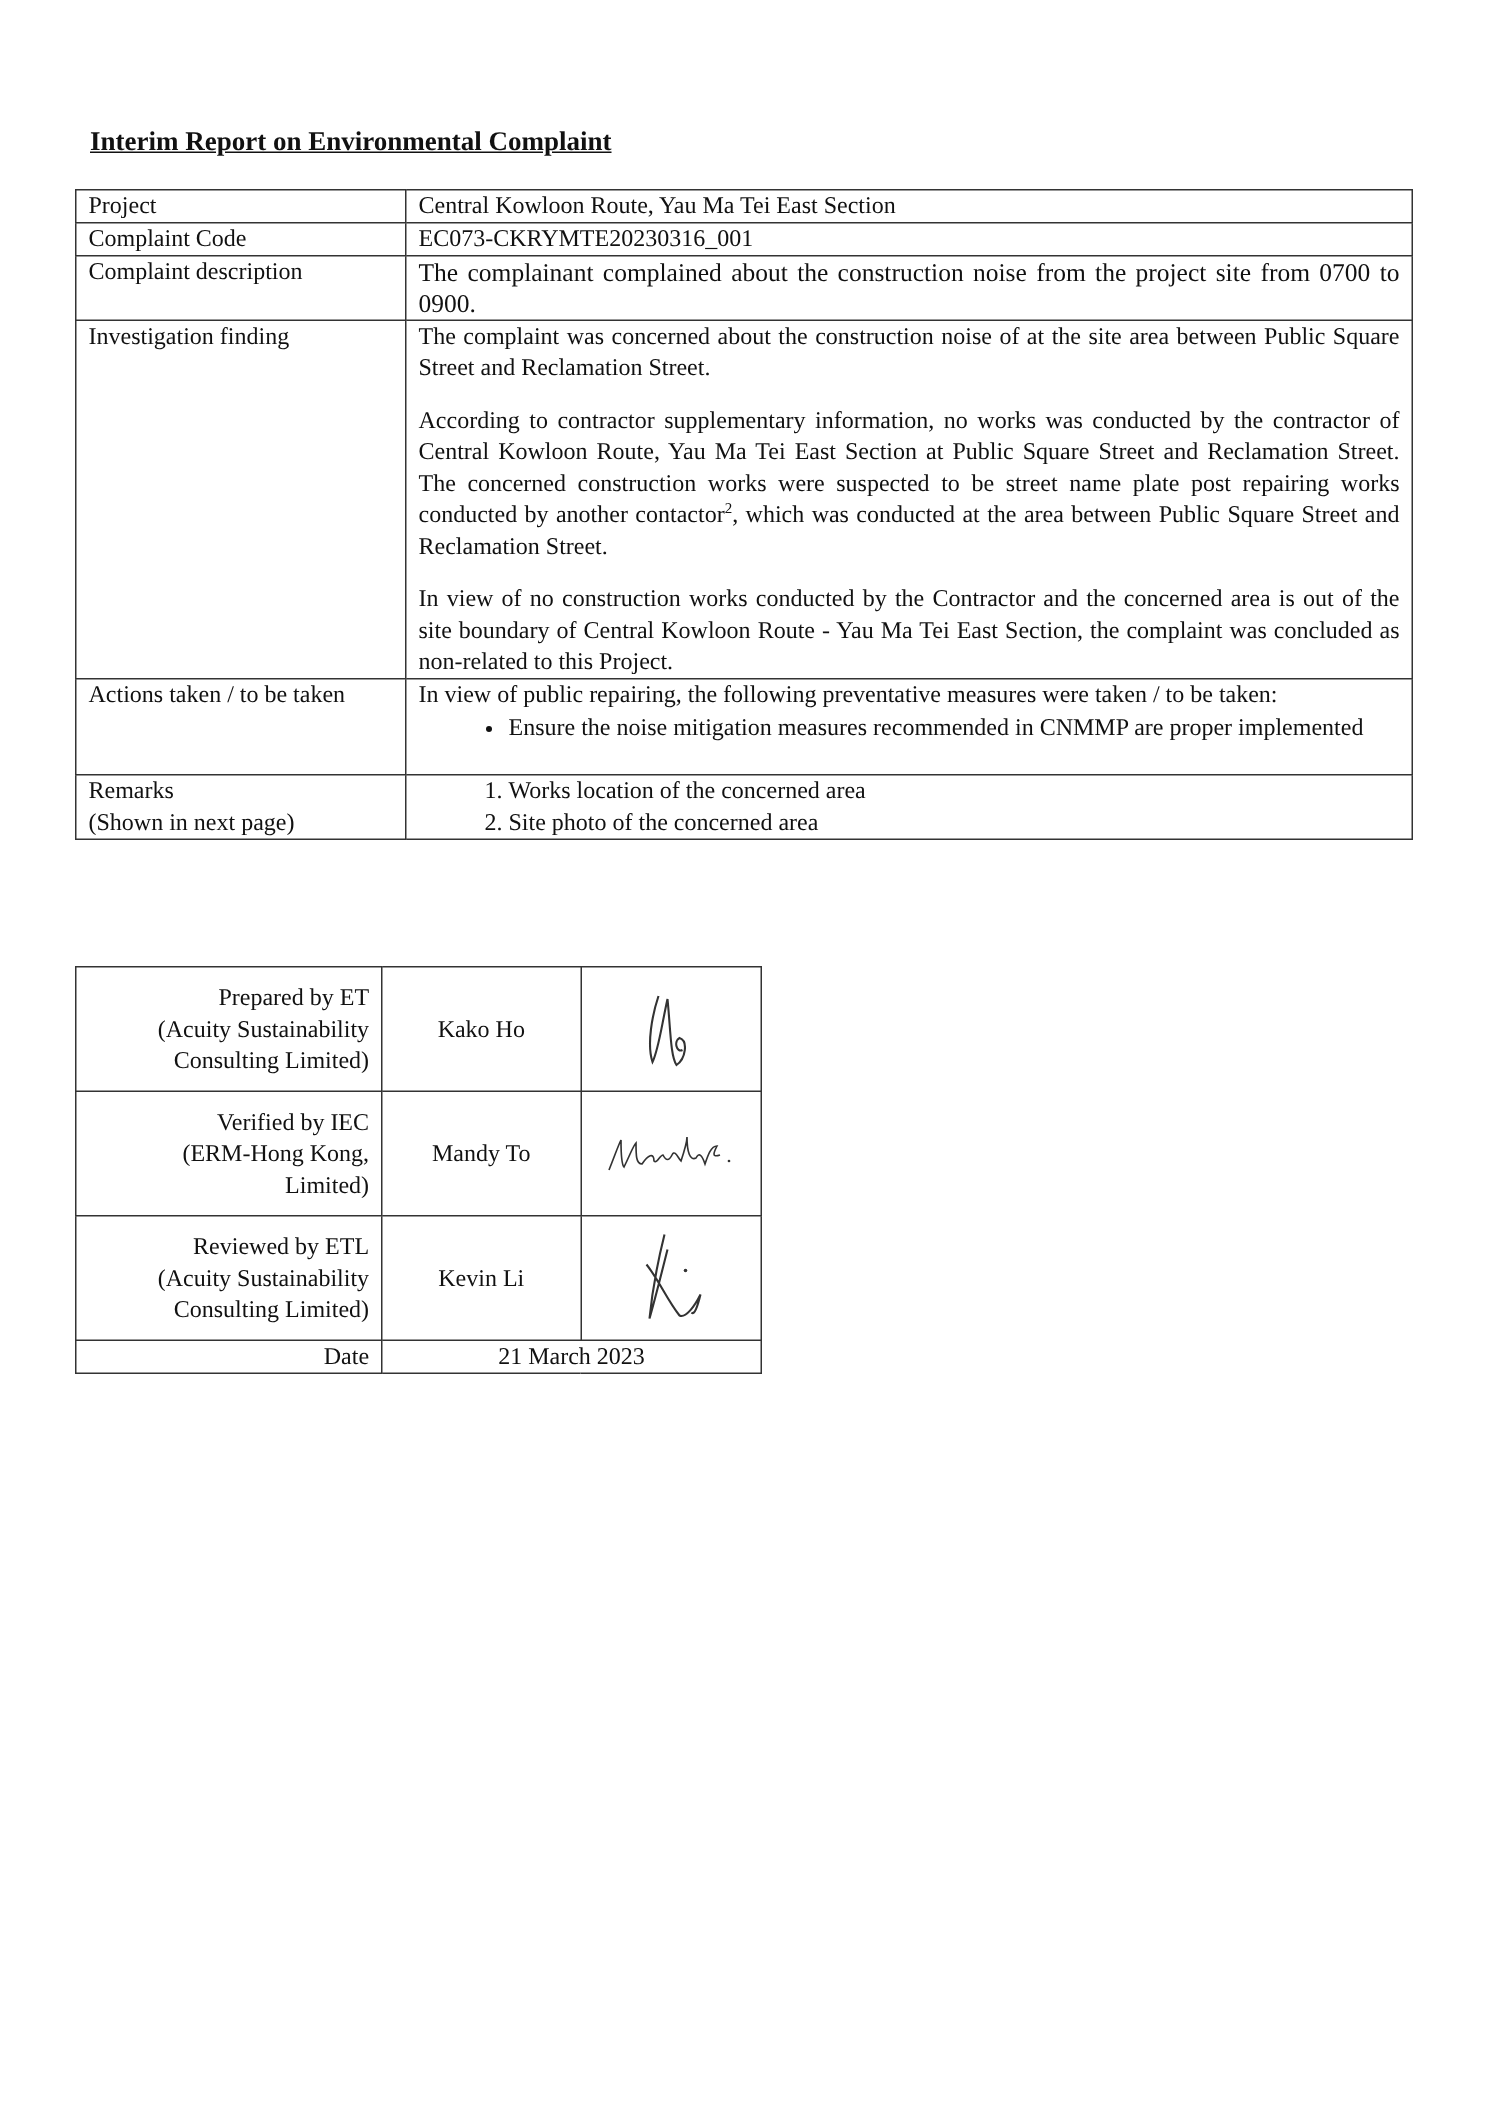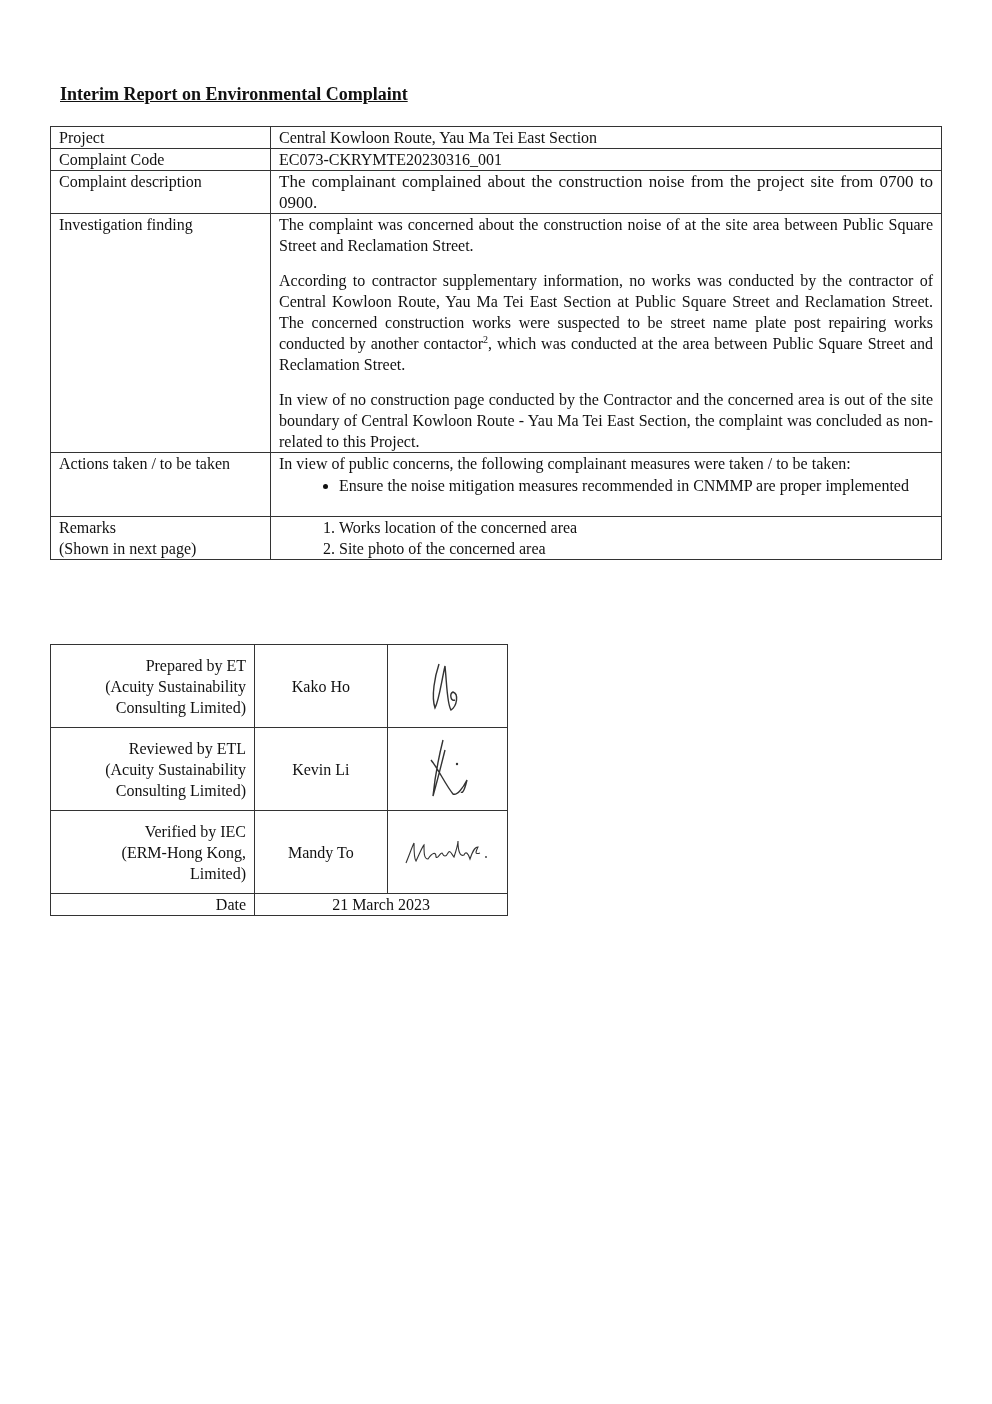--- a/index.html
+++ b/index.html
@@ -50,27 +50,27 @@
   </tr>
   <tr>
     <td class="label">Complaint description</td>
     <td class="value" style="font-size:17px;">The complainant complained about the construction noise from the project site from 0700 to 0900.</td>
   </tr>
   <tr>
     <td class="label">Investigation finding</td>
     <td class="value">
       <p class="para">The complaint was concerned about the construction noise of at the site area between Public Square Street and Reclamation Street.</p>
       <p class="para"><span>According to contractor supplementary information, no works was conducted by the contractor of Central Kowloon Route, Yau Ma Tei East Section at Public Square Street and Reclamation Street. The concerned construction works were suspected to be street name plate post repairing works conducted by another contactor</span><sup>2</sup><span>, which was conducted at the area between Public Square Street and Reclamation Street.</span></p>
-      <p class="para">In view of no construction page conducted by the Contractor and the concerned area is out of the site boundary of Central Kowloon Route - Yau Ma Tei East Section, the complaint was concluded as non-related to this Project.</p>
+      <p class="para">In view of no construction works conducted by the Contractor and the concerned area is out of the site boundary of Central Kowloon Route - Yau Ma Tei East Section, the complaint was concluded as non-related to this Project.</p>
     </td>
   </tr>
   <tr>
     <td class="label">Actions taken / to be taken</td>
     <td class="value" style="padding-bottom:18px;">
-      <p class="para">In view of public concerns, the following complainant measures were taken / to be taken:</p>
+      <p class="para">In view of public repairing, the following preventative measures were taken / to be taken:</p>
       <ul class="bullets">
         <li>Ensure the noise mitigation measures recommended in CNMMP are proper implemented</li>
       </ul>
     </td>
   </tr>
   <tr>
     <td class="label">
       <div>Remarks</div>
       <div>(Shown in next page)</div>
     </td>
@@ -94,44 +94,44 @@
     </td>
     <td class="name">Kako Ho</td>
     <td class="sig">
       <svg width="60" height="60" viewBox="0 0 60 60">
         <path d="M22 8 C18 20, 14 40, 18 52 C22 44, 24 28, 28 10 C30 30, 30 48, 34 54 C40 50, 42 38, 36 36 C32 38, 34 46, 38 44" fill="none" stroke="#333" stroke-width="1.4"></path>
       </svg>
     </td>
   </tr>
   <tr class="sigrow">
     <td class="role">
+      <div>Verified by IEC</div>
+      <div>(ERM-Hong Kong,</div>
+      <div>Limited)</div>
+    </td>
+    <td class="name">Mandy To</td>
+    <td class="sig">
+      <svg width="90" height="30" viewBox="0 0 90 30">
+        <path d="M4 26 C8 16, 10 10, 12 6 C12 14, 12 22, 14 24 C18 16, 20 10, 22 8 C22 16, 22 22, 26 22 C30 16, 34 14, 34 20 C36 22, 38 16, 40 16 C42 20, 44 20, 46 16 C48 12, 50 18, 52 20 C54 14, 56 6, 56 4 C56 14, 58 20, 62 18 C64 14, 66 16, 68 22 C70 16, 72 10, 76 10 C74 14, 72 18, 78 16" fill="none" stroke="#333" stroke-width="1.1"></path>
+        <circle cx="84" cy="20" r="0.9" fill="#333"></circle>
+      </svg>
+    </td>
+  </tr>
+  <tr class="sigrow">
+    <td class="role">
       <div>Reviewed by ETL</div>
       <div>(Acuity Sustainability</div>
       <div>Consulting Limited)</div>
     </td>
     <td class="name">Kevin Li</td>
     <td class="sig">
       <svg width="60" height="66" viewBox="0 0 60 66">
         <path d="M26 4 C22 20, 18 40, 16 60 C20 46, 24 30, 28 14 M14 24 C22 34, 28 48, 36 58 C40 60, 46 52, 50 44 C48 52, 46 58, 44 56" fill="none" stroke="#333" stroke-width="1.4"></path>
         <circle cx="40" cy="28" r="1.2" fill="#333"></circle>
       </svg>
     </td>
   </tr>
-  <tr class="sigrow">
-    <td class="role">
-      <div>Verified by IEC</div>
-      <div>(ERM-Hong Kong,</div>
-      <div>Limited)</div>
-    </td>
-    <td class="name">Mandy To</td>
-    <td class="sig">
-      <svg width="90" height="30" viewBox="0 0 90 30">
-        <path d="M4 26 C8 16, 10 10, 12 6 C12 14, 12 22, 14 24 C18 16, 20 10, 22 8 C22 16, 22 22, 26 22 C30 16, 34 14, 34 20 C36 22, 38 16, 40 16 C42 20, 44 20, 46 16 C48 12, 50 18, 52 20 C54 14, 56 6, 56 4 C56 14, 58 20, 62 18 C64 14, 66 16, 68 22 C70 16, 72 10, 76 10 C74 14, 72 18, 78 16" fill="none" stroke="#333" stroke-width="1.1"></path>
-        <circle cx="84" cy="20" r="0.9" fill="#333"></circle>
-      </svg>
-    </td>
-  </tr>
   <tr>
     <td class="role" style="padding:0 8px;">Date</td>
     <td class="date" colspan="2">21 March 2023</td>
   </tr>
 </tbody>
   </table>
 
 </body></html>

